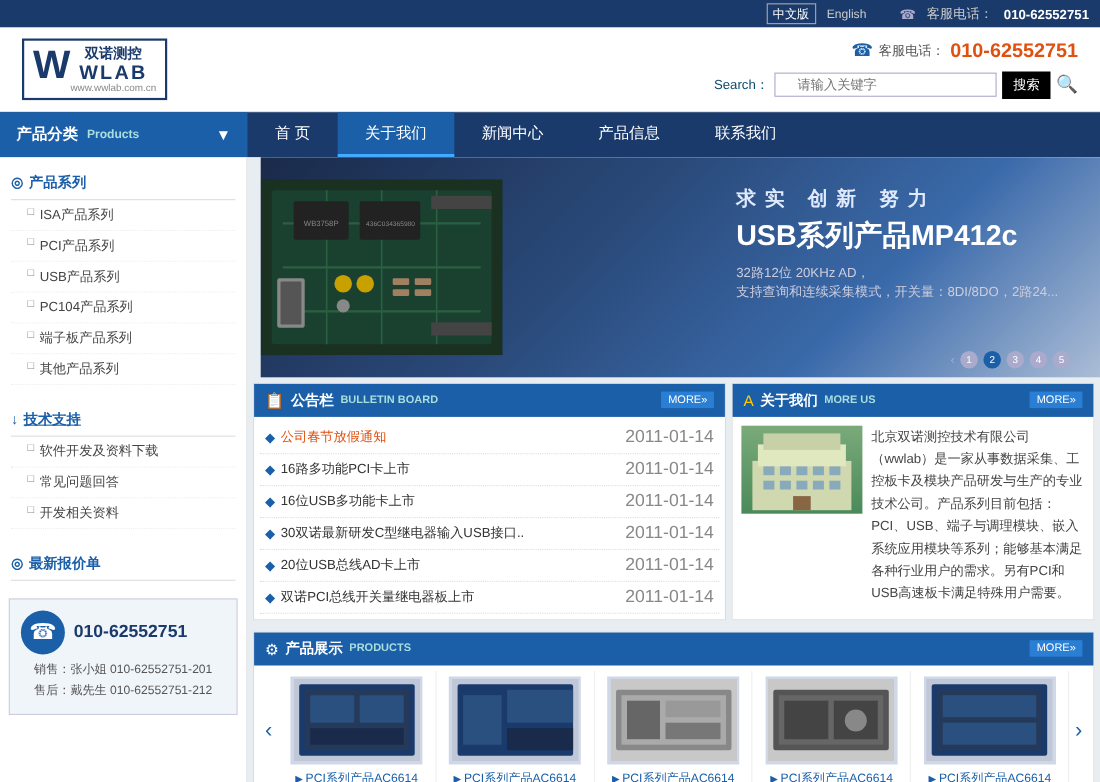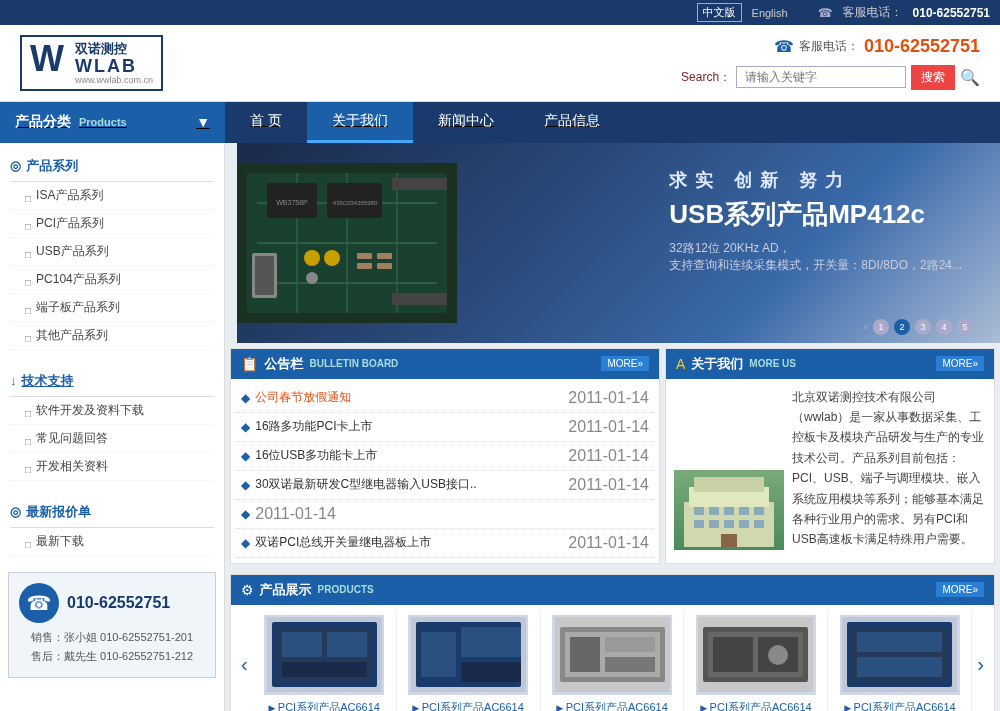--- a/index.html
+++ b/index.html
@@ -14,34 +14,34 @@
     .header { background: #fff; display: flex; align-items: center; justify-content: space-between; padding: 10px 20px; border-bottom: 1px solid #ddd; }
     .logo-area { display: flex; align-items: center; }
 
     .header-right { display: flex; flex-direction: column; align-items: flex-end; gap: 8px; }
     .phone-area { display: flex; align-items: center; gap: 5px; color: #555; font-size: 12px; }
     .search-area { display: flex; align-items: center; gap: 5px; }
     .search-input { border: 1px solid #aac; padding: 3px 8px; width: 170px; font-size: 12px; color: #999; }
     .search-btn { background: #1a3a6b; color: #fff; border: none; padding: 4px 10px; font-size: 12px; cursor: pointer; }
 
     
-    .nav-bar { background: #1a3a6b; display: flex; text-decoration: underline; }
+    .nav-bar { background: #1a3a6b; display: flex; }
     .nav-cat { background: #1a5fa8; color: #fff; padding: 10px 15px; display: flex; align-items: center; gap: 8px; font-size: 14px; font-weight: bold; width: 225px; cursor: pointer; }
     .nav-item { color: #fff; padding: 10px 25px; font-size: 14px; cursor: pointer; text-decoration: none; border: none; background: none; }
     .nav-item:hover, .nav-item.active { background: #2a7fd4; }
     .nav-item.active { background: #1a5fa8; border-bottom: 3px solid #4af; }
 
     
     .content-wrapper { display: flex; background: #e8edf2; }
 
     
     .sidebar { width: 225px; background: #fff; border-right: 1px solid #ddd; min-height: 500px; flex-shrink: 0; }
     .sidebar-section { padding: 8px 10px; }
     .sidebar-title { color: #1a5fa8; font-size: 13px; font-weight: bold; display: flex; align-items: center; gap: 5px; padding: 6px 0; border-bottom: 1px solid #ddd; }
-    .sidebar-item { padding: 5px 15px; color: #444; font-size: 12px; cursor: pointer; display: flex; align-items: flex-end; gap: 5px; border-bottom: 1px dotted #eee; }
+    .sidebar-item { padding: 5px 15px; color: #444; font-size: 12px; cursor: pointer; display: flex; align-items: flex-start; gap: 5px; border-bottom: 1px dotted #eee; }
     .sidebar-item::before { content: '□'; font-size: 10px; color: #888; }
 
     .sidebar-phone-box { background: #f0f5fa; border: 1px solid #ccd; margin: 8px; padding: 10px; text-align: center; }
     .sidebar-phone-big { color: #1a3a6b; font-size: 16px; font-weight: bold; }
     .sidebar-contact { font-size: 11px; color: #555; line-height: 1.8; }
 
     
     .main-content { flex: 1; padding: 0; }
 
     
@@ -58,21 +58,21 @@
     .section-title-cn { font-weight: bold; }
     .section-title-en { font-size: 10px; color: #add; font-weight: bold; }
     .section-more { background: #2a7fd4; color: #fff; font-size: 10px; padding: 2px 6px; cursor: pointer; }
 
     .news-list { padding: 5px; }
     .news-item { display: flex; align-items: center; padding: 5px 5px; border-bottom: 1px dotted #ddd; gap: 5px; }
     .news-item-title { flex: 1; color: #333; font-size: 12px; cursor: pointer; }
     .news-item-title.highlight { color: #e05010; }
     .news-item-date { color: #888; font-size: 16px; white-space: nowrap; }
 
-    .about-content { padding: 8px; display: flex; gap: 8px; align-items: flex-end; }
+    .about-content { padding: 8px; display: flex; gap: 8px; }
     .about-text { font-size: 12px; color: #444; line-height: 1.7; }
 
     
     .products-section { background: #fff; border: 1px solid #ddd; margin: 5px; }
     .products-grid { display: flex; align-items: center; padding: 5px; gap: 0; }
     .products-arrow { color: #1a5fa8; font-size: 20px; cursor: pointer; padding: 0 5px; }
     .product-item { flex: 1; text-align: center; padding: 5px 3px; border-right: 1px solid #eee; }
     .product-item:last-child { border-right: none; }
     .product-img { width: 120px; height: 80px; background: #d0d8e8; margin: 0 auto 5px; display: flex; align-items: center; justify-content: center; }
     .product-name { font-size: 11px; color: #1a5fa8; cursor: pointer; }
@@ -89,37 +89,37 @@
   <span class="lang-en" style="cursor:pointer;">English</span>
   <span style="margin-left:20px; color:#aac;">☎</span>
   <span>客服电话：</span>
   <span style="color:#fff;font-weight:bold;">010-62552751</span>
 </div>
 
 <div class="header">
   <div class="logo-area">
     <div style="display:flex;align-items:flex-start;border:2px solid #1a3a6b;padding:4px 8px;margin-right:8px;">
       <span style="font-size:36px;font-weight:bold;color:#1a3a6b;line-height:1;">W</span>
-      <div style="display:flex;flex-direction:column;margin-left:11px;">
+      <div style="display:flex;flex-direction:column;margin-left:0;align-items:center;">
         <span style="font-size:13px;color:#1a3a6b;font-weight:bold;line-height:1.2;">双诺测控</span>
         <span style="font-size:18px;color:#1a3a6b;font-weight:bold;letter-spacing:2px;line-height:1;">WLAB</span>
         <span style="font-size:9px;color:#888;">www.wwlab.com.cn</span>
       </div>
     </div>
   </div>
   <div class="header-right">
     <div class="phone-area">
       <span style="color:#1a5fa8;font-size:16px;">☎</span>
       <span style="color:#555;">客服电话：</span>
       <span style="color:#e05010;font-size:18px;font-weight:bold;">010-62552751</span>
     </div>
     <div class="search-area">
-      <span style="color:#7f1d1d;">Search：</span>
-      <input class="search-input" type="text" style="border: 1px solid rgb(170, 170, 204); padding: 3px 8px; width: 170px; font-size: 12px; color: rgb(153, 153, 153);" placeholder="请输入关键字">
-      <button class="search-btn" style="background:#ef4444;color:#fff;border:none;padding:4px 10px;font-size:12px;cursor:pointer;">搜索</button>
+      <span style="color:#0c4a6e;">Search：</span>
+      <input class="search-input" type="text" style="border: 1px solid rgb(170, 170, 204); padding: 3px 20px; width: 202px; font-size: 12px; color: rgb(153, 153, 153);" placeholder="请输入关键字">
+      <button class="search-btn" style="background:#000000;color:#fff;border:none;padding:4px 10px;font-size:12px;cursor:pointer;">搜索</button>
       <span style="color:#1a3a6b;font-size:16px;">🔍</span>
     </div>
   </div>
 </div>
 
 <div class="nav-bar">
   <div class="nav-cat">
     <span style="font-weight:bold;">产品分类</span>
     <span style="font-size:11px;color:#add;">Products</span>
     <span style="margin-left:auto;">▼</span>
@@ -129,20 +129,23 @@
   </a>
   <a class="nav-item active" href="#" style="background:#1a5fa8;border-bottom:3px solid #4af;">
     <span>关于我们</span>
   </a>
   <a class="nav-item" href="#">
     <span>新闻中心</span>
   </a>
   <a class="nav-item" href="#">
     <span>产品信息</span>
   </a>
+  <a class="nav-item" href="#">
+    <span>联系我们</span>
+  </a>
 </div>
 
 <div class="content-wrapper">
 
   <div class="sidebar">
     <div class="sidebar-section">
       <div class="sidebar-title">
         <span style="color:#1a5fa8;">◎</span>
         <span>产品系列</span>
       </div>
@@ -179,23 +182,20 @@
       </div>
       <div class="sidebar-item">
         <span>开发相关资料</span>
       </div>
     </div>
 
     <div class="sidebar-section">
       <div class="sidebar-title">
         <span style="color:#1a5fa8;">◎</span>
         <span>最新报价单</span>
-      </div>
-      <div class="sidebar-item">
-        <span>最新下载</span>
       </div>
     </div>
 
     <div class="sidebar-phone-box">
       <div style="display:flex;align-items:center;gap:8px;margin-bottom:5px;">
         <div style="width:40px;height:40px;background:#1a5fa8;border-radius:50%;display:flex;align-items:center;justify-content:center;color:#fff;font-size:20px;">☎</div>
         <span class="sidebar-phone-big">010-62552751</span>
       </div>
       <div class="sidebar-contact">销售：张小姐 010-62552751-201</div>
       <div class="sidebar-contact">售后：戴先生 010-62552751-212</div>
@@ -283,20 +283,21 @@
             <span class="news-item-title">16位USB多功能卡上市</span>
             <span class="news-item-date">2011-01-14</span>
           </div>
           <div class="news-item">
             <span style="color:#1a5fa8;">◆</span>
             <span class="news-item-title">30双诺最新研发C型继电器输入USB接口..</span>
             <span class="news-item-date">2011-01-14</span>
           </div>
           <div class="news-item">
             <span style="color:#1a5fa8;">◆</span>
+            <span class="news-item-title">20位USB总线AD卡上市</span>
             <span class="news-item-date">2011-01-14</span>
           </div>
           <div class="news-item">
             <span style="color:#1a5fa8;">◆</span>
             <span class="news-item-title">双诺PCI总线开关量继电器板上市</span>
             <span class="news-item-date">2011-01-14</span>
           </div>
         </div>
       </div>
 

